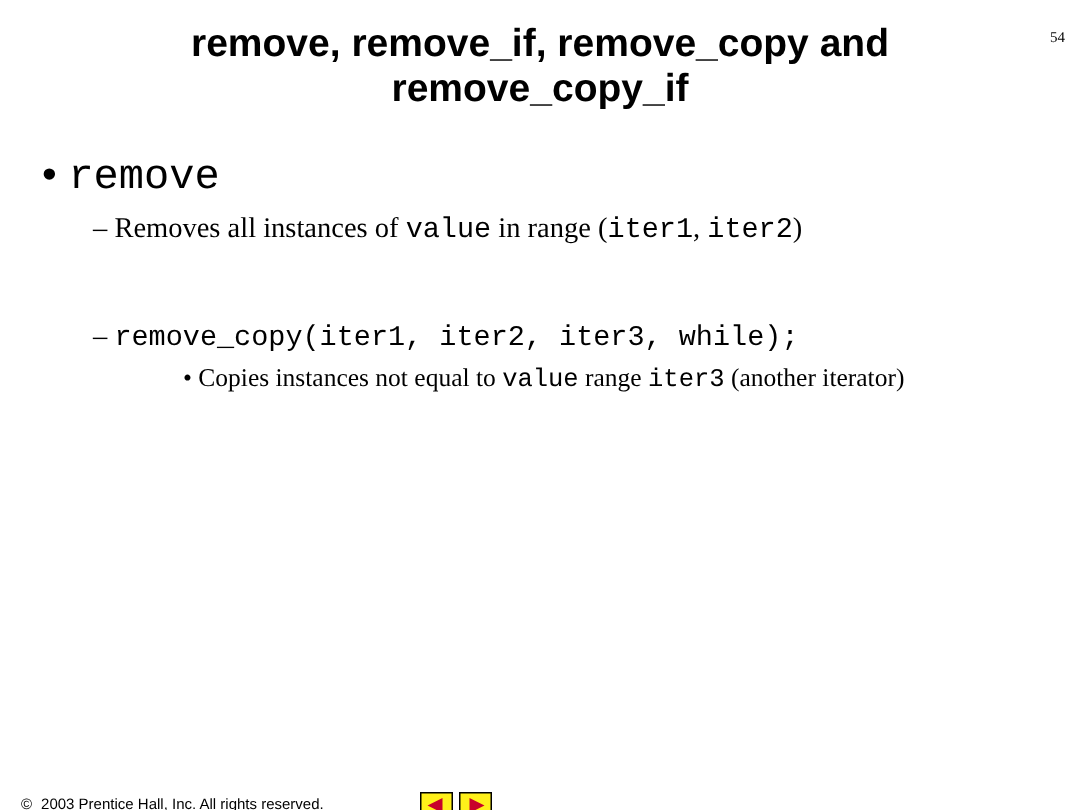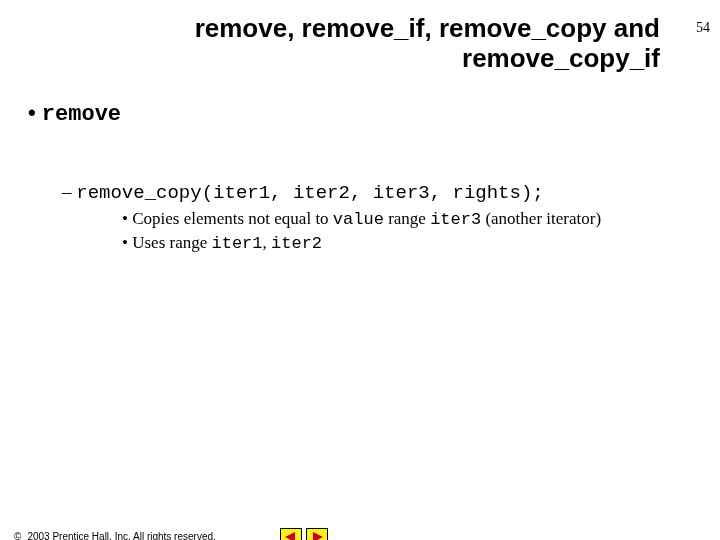--- a/index.html
+++ b/index.html
@@ -16,46 +16,46 @@
   .slide {
     width: 720px;
     height: 540px;
     position: relative;
   }
   .page-number {
     position: absolute;
     top: 6px;
     right: 10px;
     font-family: "Times New Roman", Times, serif;
-    font-size: 14px;
+    font-size: 10px;
   }
   .title {
-    text-align: right;
+    text-align: center;
     font-family: Arial, Helvetica, sans-serif;
     font-weight: bold;
     font-size: 26px;
     line-height: 1.15;
     margin-top: 14px;
     padding: 0 60px;
   }
   .content {
     padding: 8px 28px 0 28px;
   }
   ul.level1 {
     list-style: none;
     margin: 0;
     padding: 0;
   }
   ul.level1 > li {
     margin-top: 18px;
   }
   ul.level1 > li > .hdr {
     font-family: Arial, Helvetica, sans-serif;
-    font-weight: bold;
-    font-size: 22px;
+    font-weight: normal;
+    font-size: 28px;
   }
   ul.level1 > li > .hdr::before {
     content: "• ";
   }
   ul.level2 {
     list-style: none;
     margin: 6px 0 0 0;
     padding: 0 0 0 34px;
   }
   ul.level2 > li {
@@ -140,31 +140,31 @@
   <div class="page-number">54</div>
 
   <div class="title">remove, remove_if, remove_copy and remove_copy_if</div>
 
   <div class="content">
     <ul class="level1">
 
       <li>
         <div class="hdr"><span class="mono">remove</span></div>
         <ul class="level2">
+          <li><span>Removes all instances of </span><span class="mono">value</span><span> in range (</span><span class="mono">iter1</span><span>, </span><span class="mono">iter2</span><span>)</span></li>
         </ul>
       </li>
 
       <li class="gap" style="margin:0;height:28px;"></li>
 
       <li>
         <ul class="level2">
-          <li><span class="mono">remove_copy(iter1, iter2, iter3, rights);</span>
+          <li><span class="mono">remove_copy(iter1, iter2, iter3, while);</span>
             <ul class="level3">
-              <li><span>Copies elements not equal to </span><span class="mono">value</span><span> range </span><span class="mono">iter3</span><span> (another iterator)</span></li>
-              <li><span>Uses range </span><span class="mono">iter1</span><span>, </span><span class="mono">iter2</span></li>
+              <li><span>Copies instances not equal to </span><span class="mono">value</span><span> range </span><span class="mono">iter3</span><span> (another iterator)</span></li>
             </ul>
           </li>
         </ul>
       </li>
 
     </ul>
   </div>
 
   <div class="footer">
     <span class="copyright-symbol">©</span>

